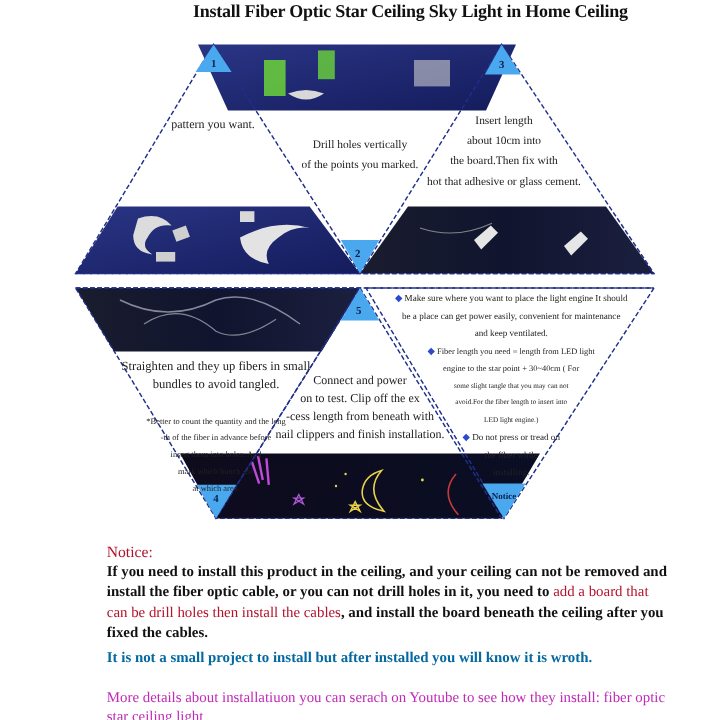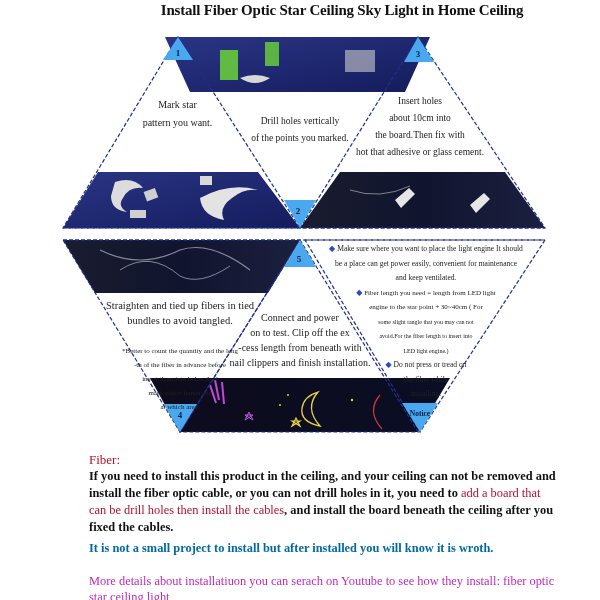--- a/index.html
+++ b/index.html
@@ -115,36 +115,35 @@
     <polygon points="300,240 316,267 284,267" fill="#4aa8ee"></polygon>
     <text x="299" y="262" text-anchor="middle" class="numlabel">5</text>
   </g>
   <g>
     <polygon points="402,403 438,403 420,432" fill="#4aa8ee"></polygon>
     <text x="420" y="416" text-anchor="middle" class="numlabel" style="font-size:7.5px">Notice</text>
   </g>
 </svg>
 
 <div class="tri-text t1">
-  <div>Mark star</div>
   <div>pattern you want.</div>
 </div>
 <div class="tri-text t2">
   <div>Drill holes vertically</div>
   <div>of the points you marked.</div>
 </div>
 <div class="tri-text t3">
-  <div>Insert holes</div>
+  <div>Insert length</div>
   <div>about 10cm into</div>
   <div>the board.Then fix with</div>
   <div>hot that adhesive or glass cement.</div>
 </div>
 <div class="tri-text t4">
   <div class="main">
-    <div>Straighten and tied up fibers in tied</div>
+    <div>Straighten and they up fibers in small</div>
     <div>bundles to avoid tangled.</div>
   </div>
   <div class="sub">
     <div>*Better to count the quantity and the leng</div>
     <div>-th of the fiber in advance before</div>
     <div>insert them into holes. And</div>
     <div>mark which bunch use</div>
     <div>at which area.</div>
   </div>
 </div>
@@ -168,17 +167,17 @@
     <div style="font-size:6px;">LED light engine.)</div>
   </div>
   <div>
     <div><span class="b">◆</span> <span>Do not press or tread on</span></div>
     <div>the fiber while</div>
     <div>installing.</div>
   </div>
 </div>
 
 <div class="notice-block">
-  <div class="notice-title">Fiber:</div>
+  <div class="notice-title">Notice:</div>
   <div class="notice-body"><span>If you need to install this product in the ceiling, and your ceiling can not be removed and install the fiber optic cable, or you can not drill holes in it, you need to </span><span class="red">add a board that can be drill holes then install the cables</span><span>, and install the board beneath the ceiling after you fixed the cables.</span></div>
   <div class="notice-body2">It is not a small project to install but after installed you will know it is wroth.</div>
   <div class="more">More details about installatiuon you can serach on Youtube to see how they install: fiber optic star ceiling light</div>
 </div>
 
 </body></html>

